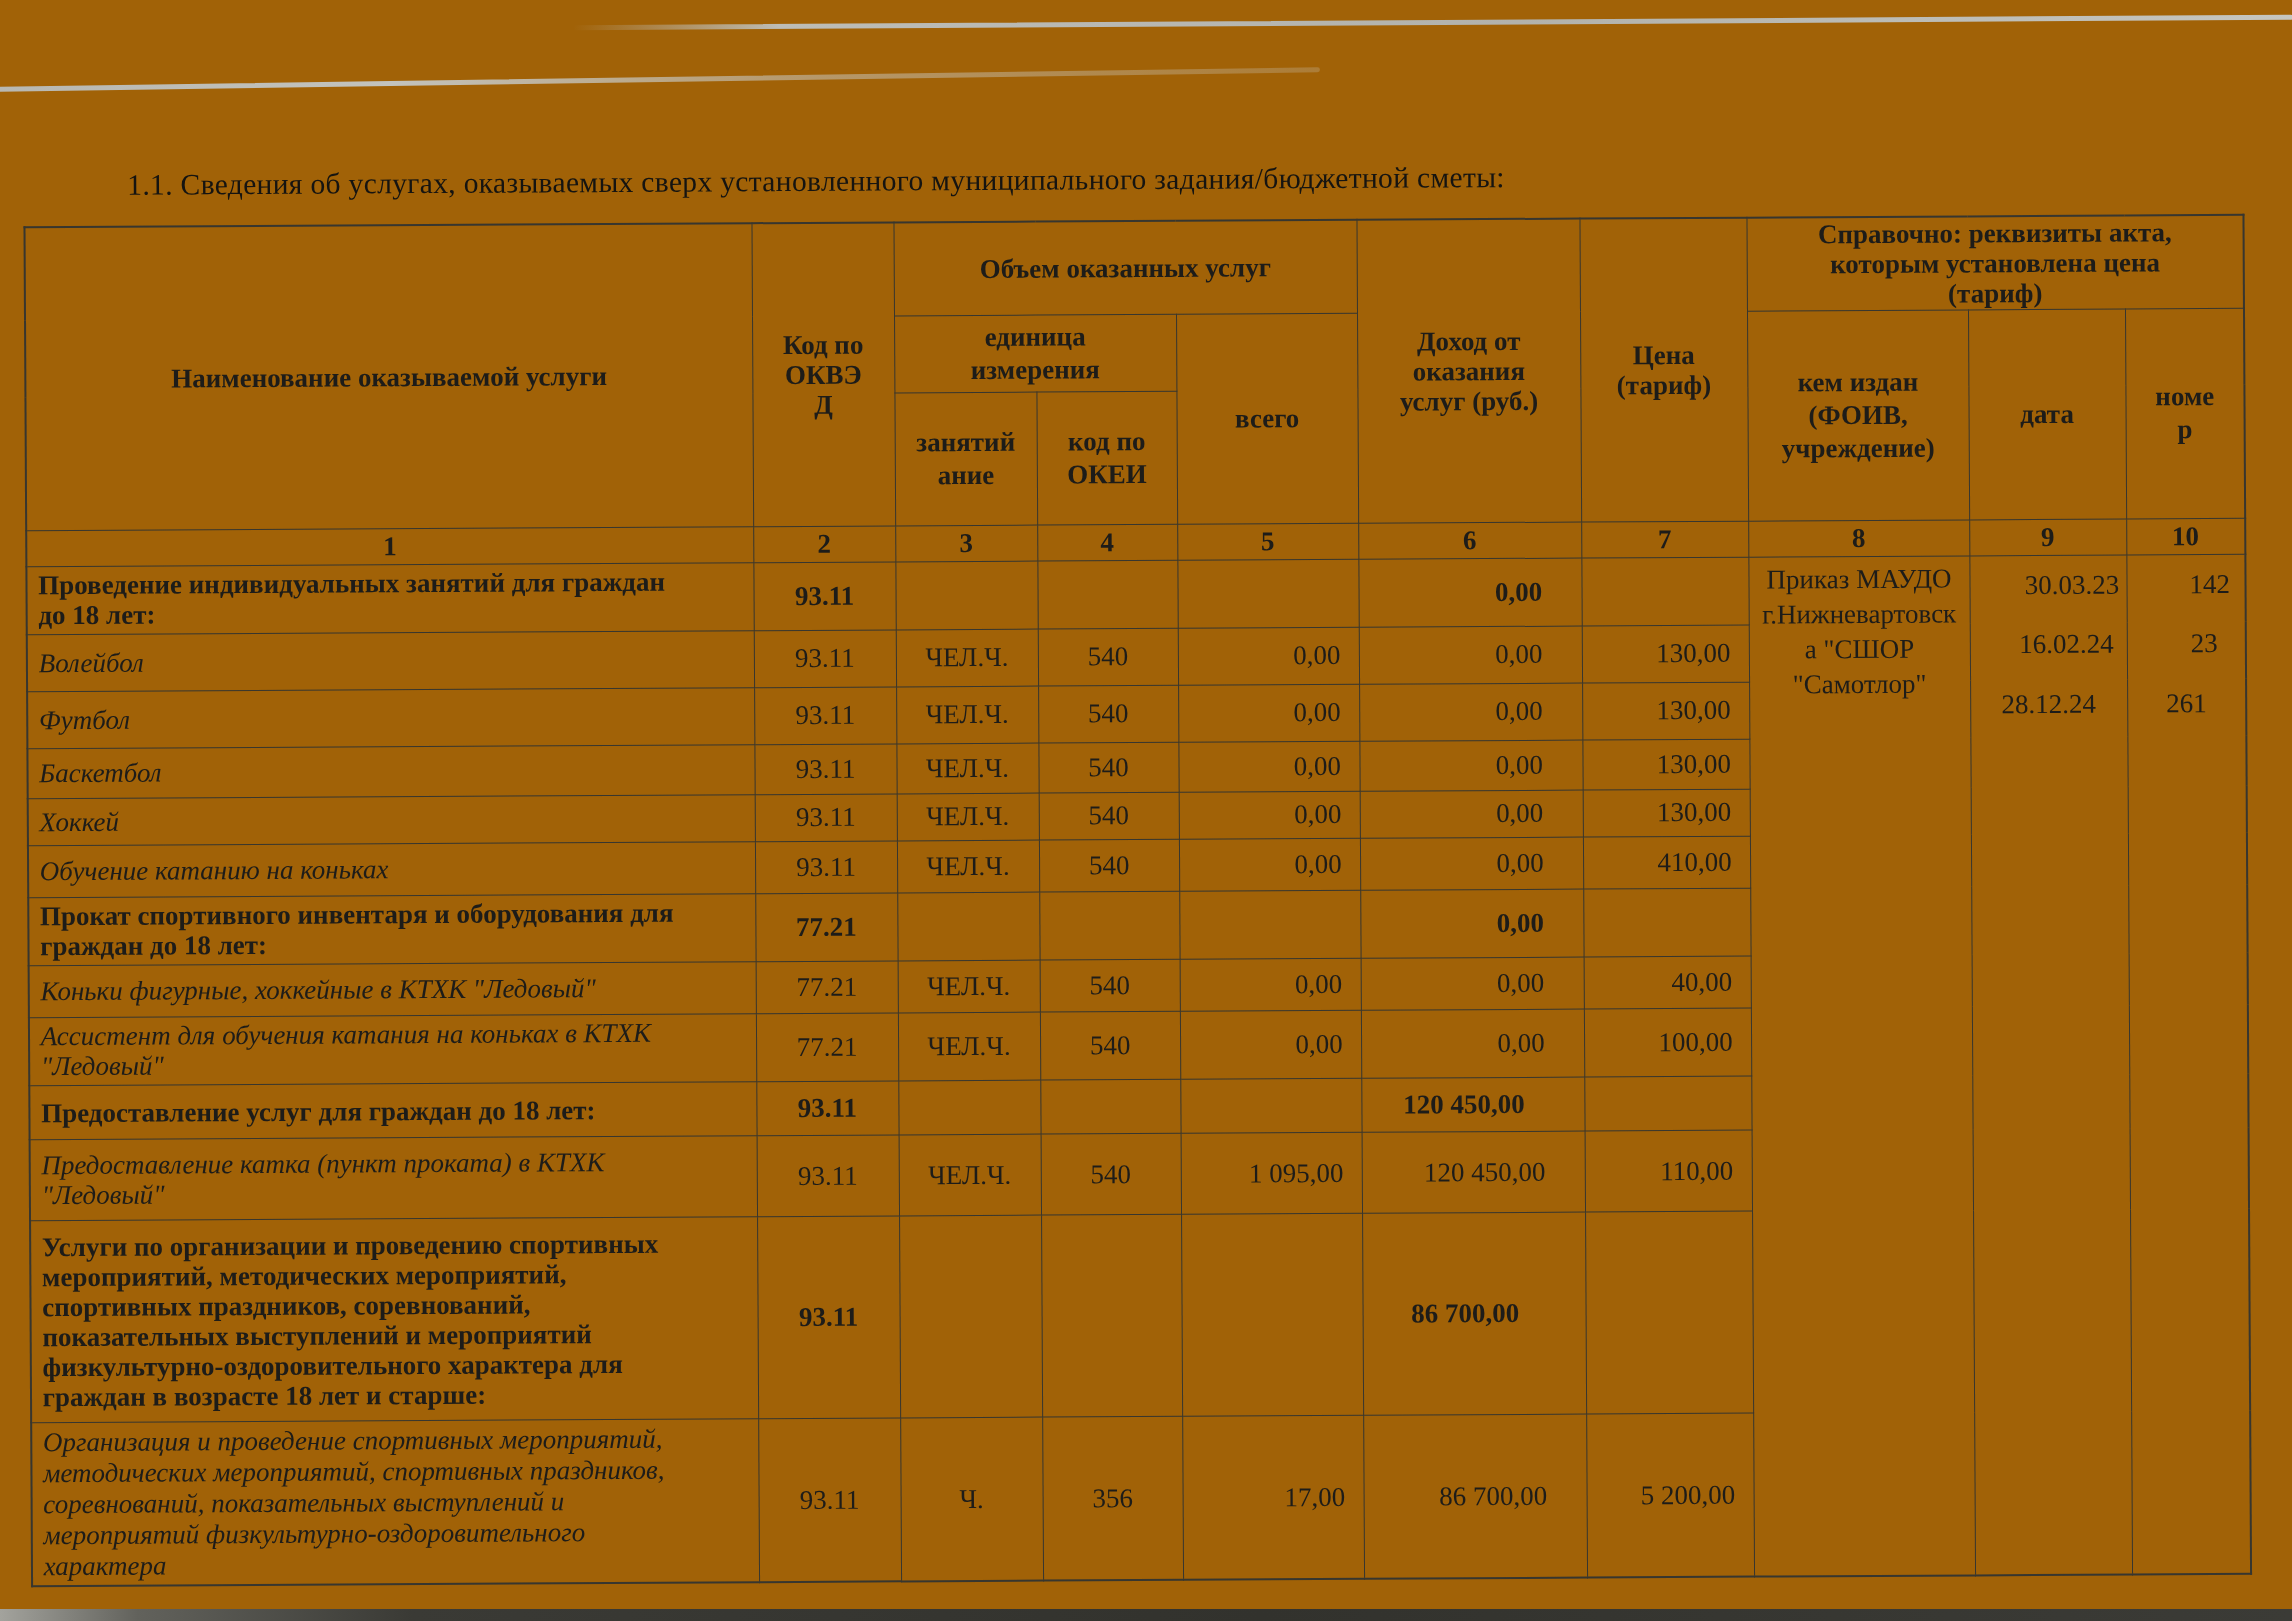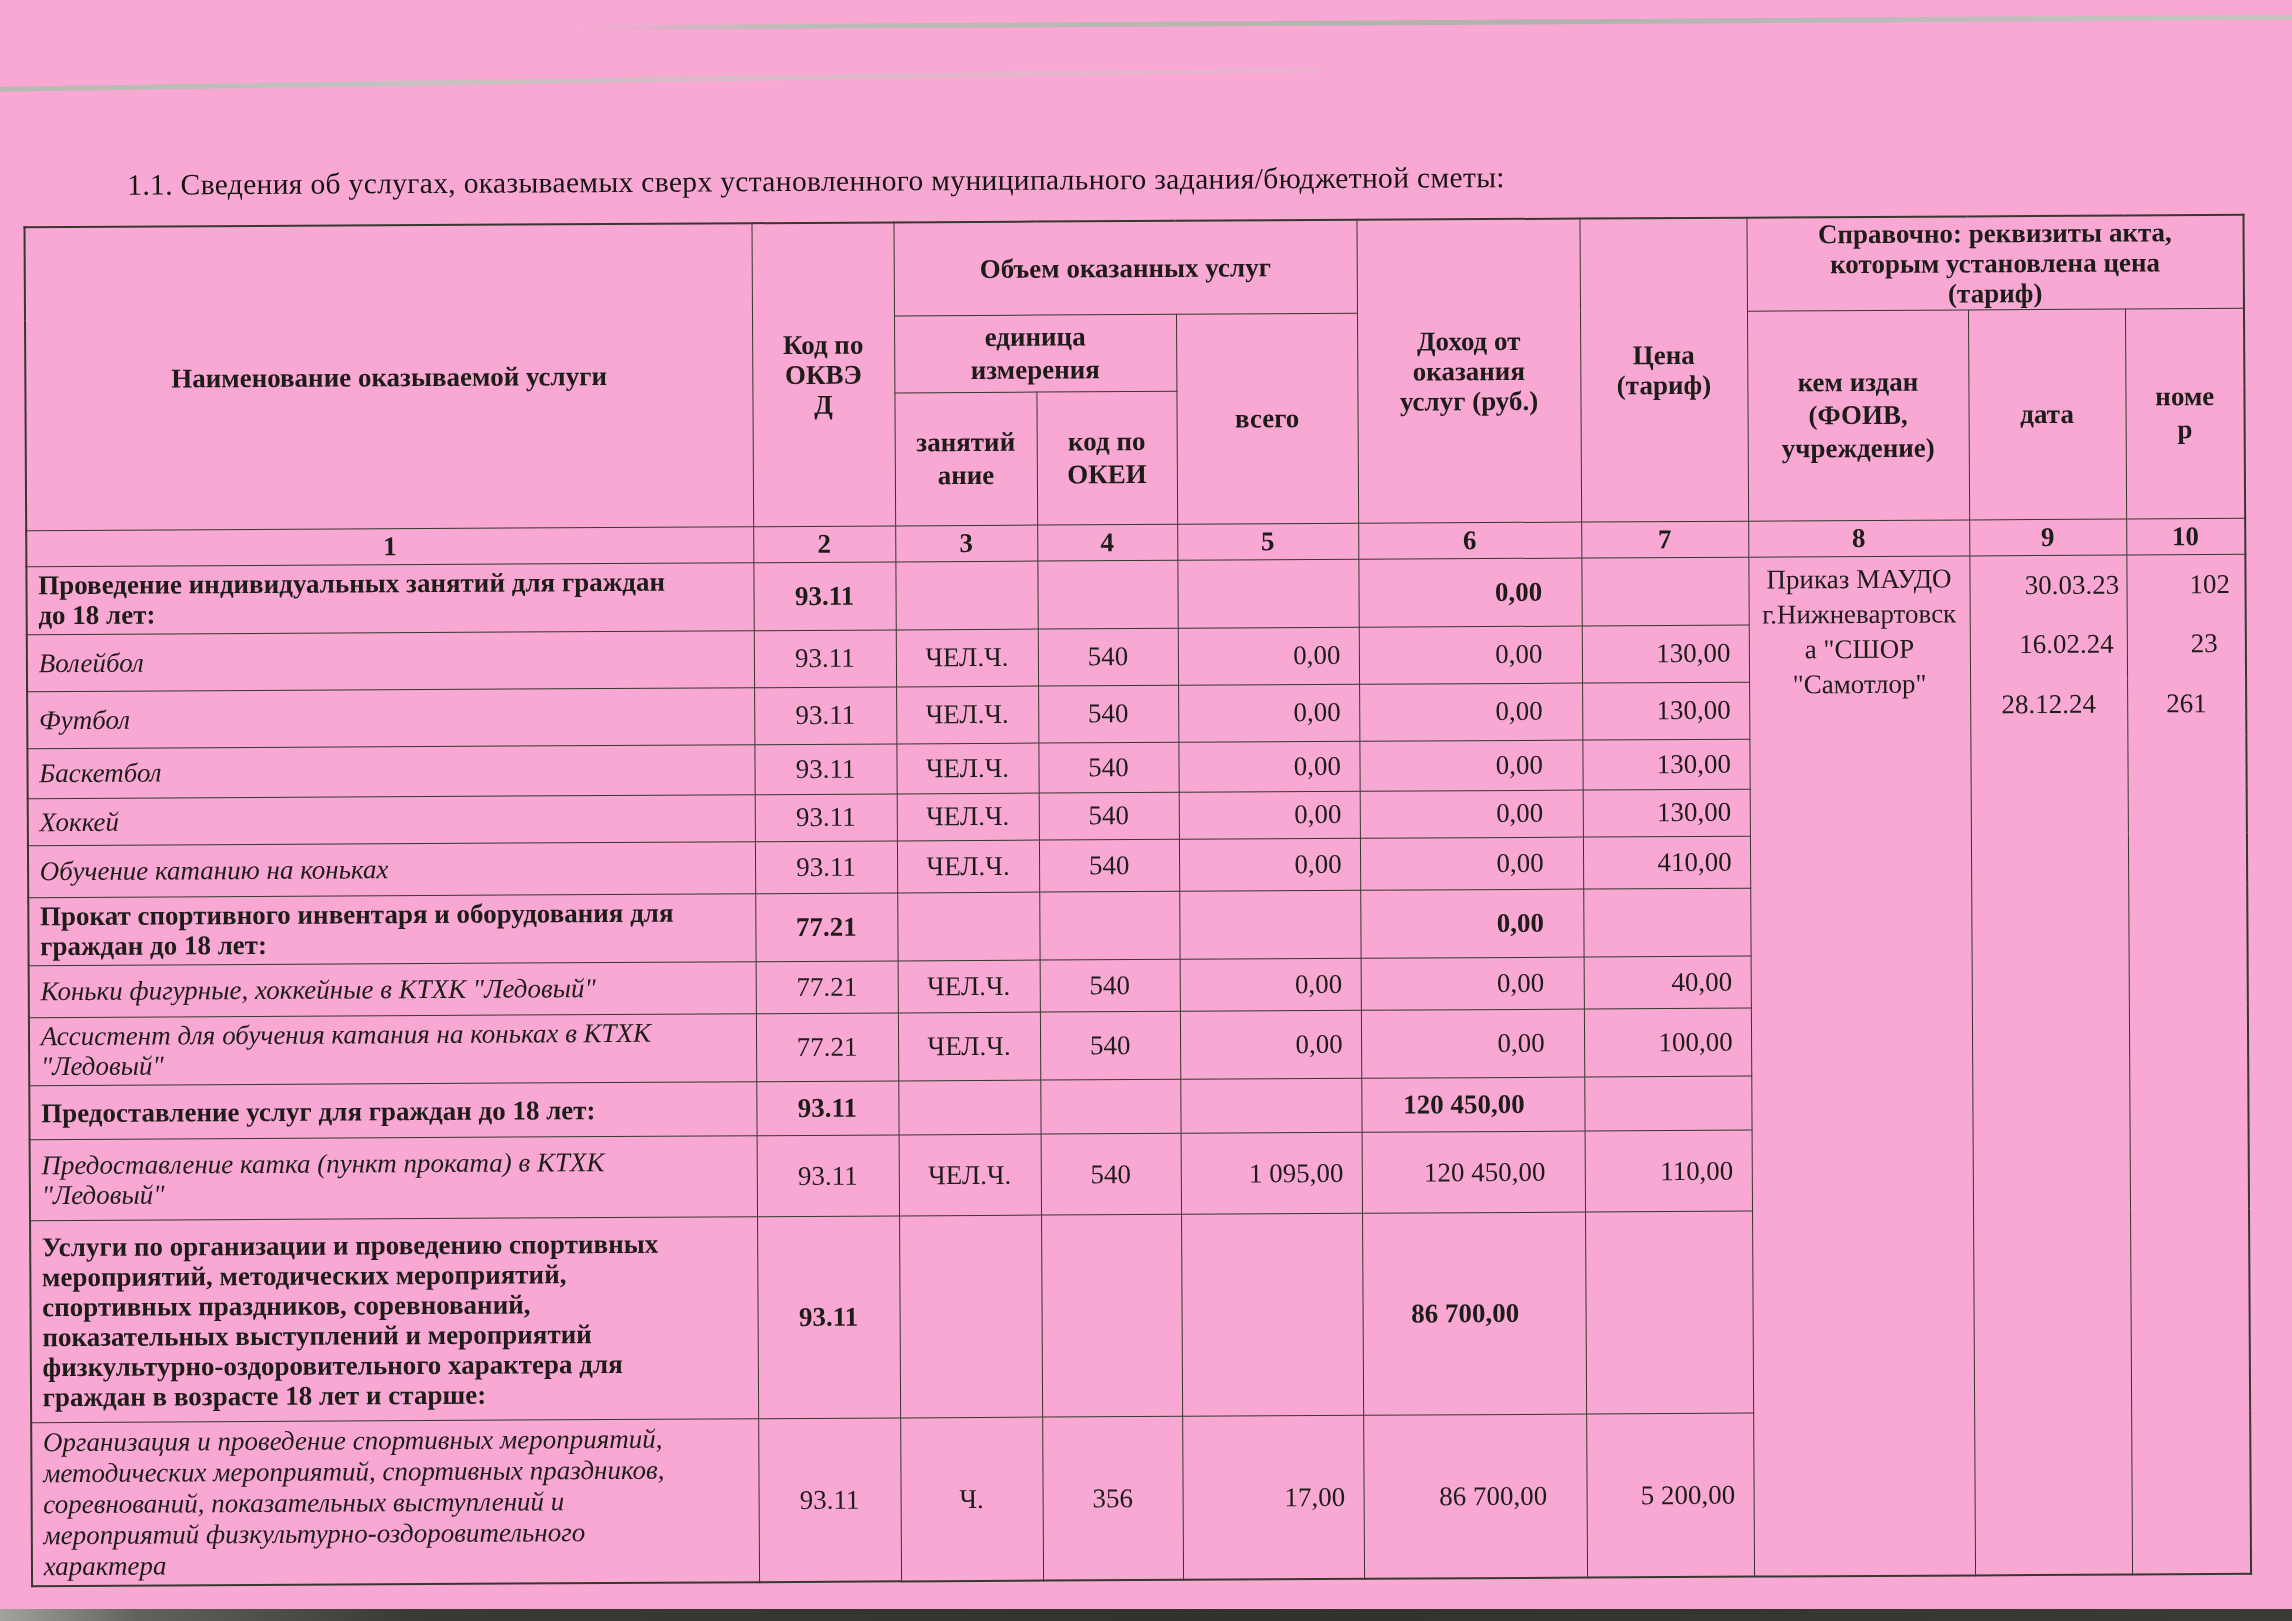--- a/index.html
+++ b/index.html
@@ -1,19 +1,19 @@
 <!DOCTYPE html>
 <html style="font-size:14.3px"><head>
 <meta charset="utf-8">
 <style>
   html,body{margin:0;padding:0;}
   .page{
     position:relative;
     width:2293px;height:1622px;
-    background:#f9a8d4;
+    background:#a16207;
     overflow:hidden;
     font-family:"Liberation Serif", serif;
     color:#1d1c19;
   }
   
   .line-a{
     position:absolute;left:573px;top:19.7px;width:1720px;height:4.5px;
     background:linear-gradient(to right, rgba(190,190,184,0), #bdbdb7 12%, #b2b2ac 55%, #c6c6c0 100%);
     transform:rotate(-0.35deg);border-radius:2.7px;
   }
@@ -154,21 +154,21 @@
           <td class="refcell pre" rowspan="13">Приказ МАУДО
 г.Нижневартовск
 а "СШОР
 "Самотлор"</td>
           <td class="datecell" rowspan="13">
             <div class="de e0">30.03.23</div>
             <div class="de e1">16.02.24</div>
             <div class="de e2">28.12.24</div>
           </td>
           <td class="numcell" rowspan="13">
-            <div class="de e0">102</div>
+            <div class="de e0">142</div>
             <div class="de e1">23</div>
             <div class="de e2">261</div>
           </td>
         </tr>
 
         <tr class="r1 i">
           <td class="name pre">Волейбол</td>
           <td class="code">93.11</td>
           <td class="unit">ЧЕЛ.Ч.</td>
           <td class="okei">540</td>

